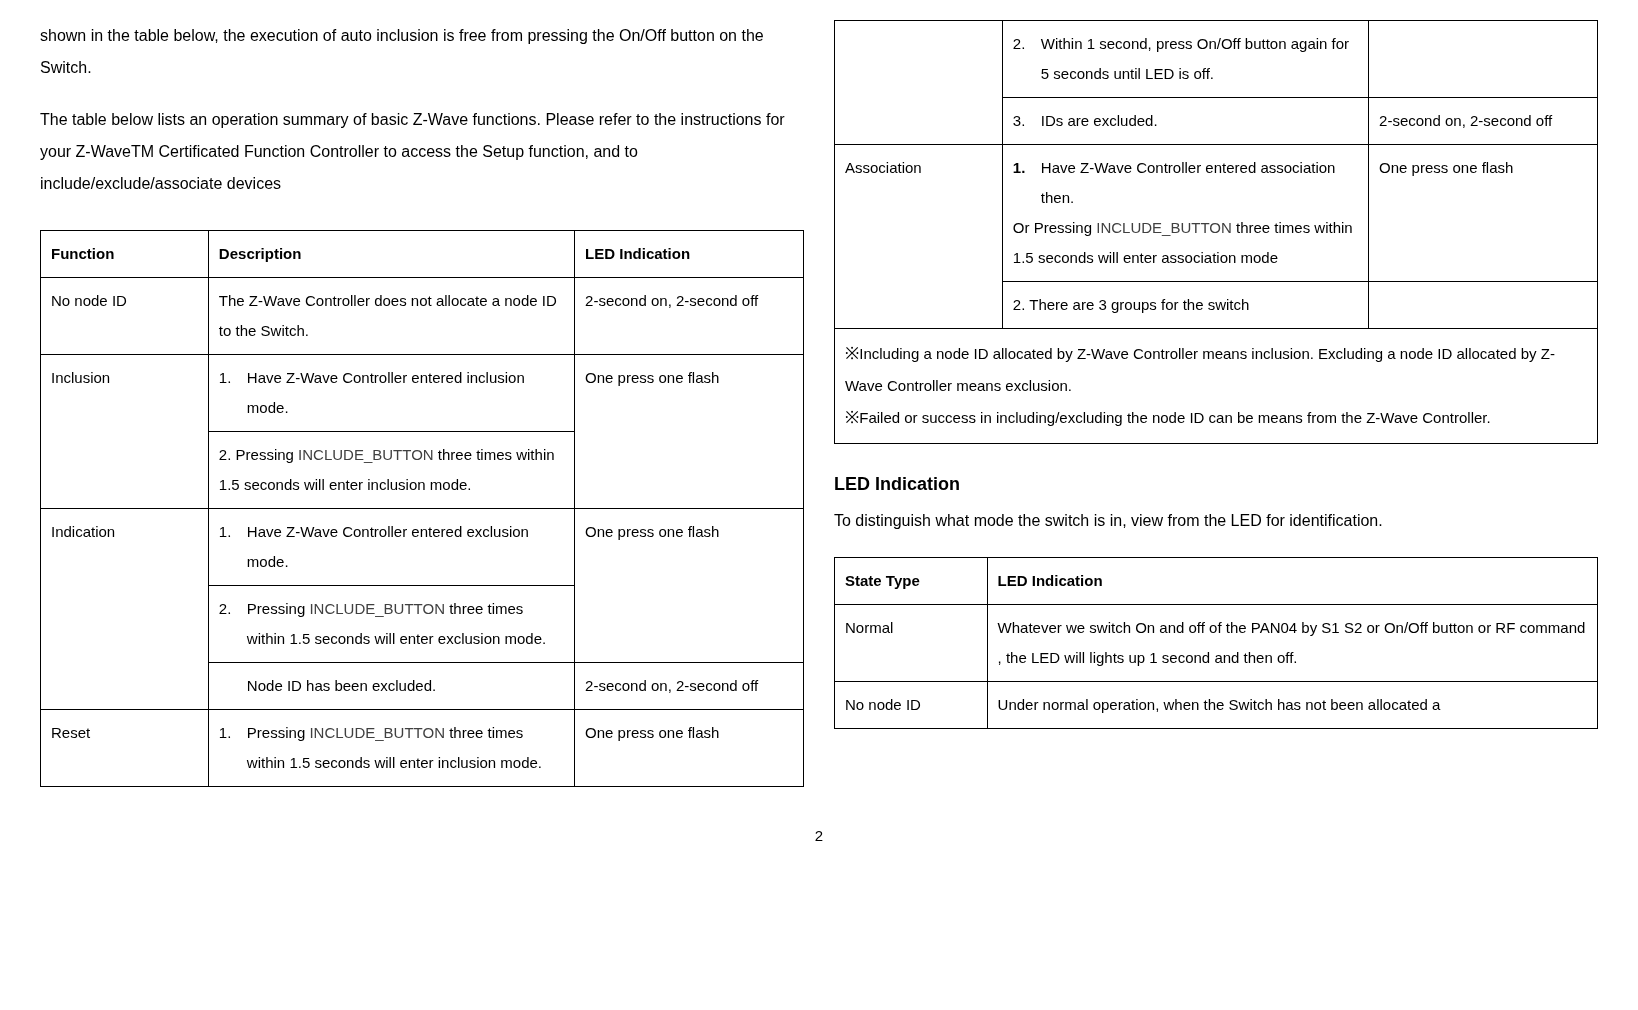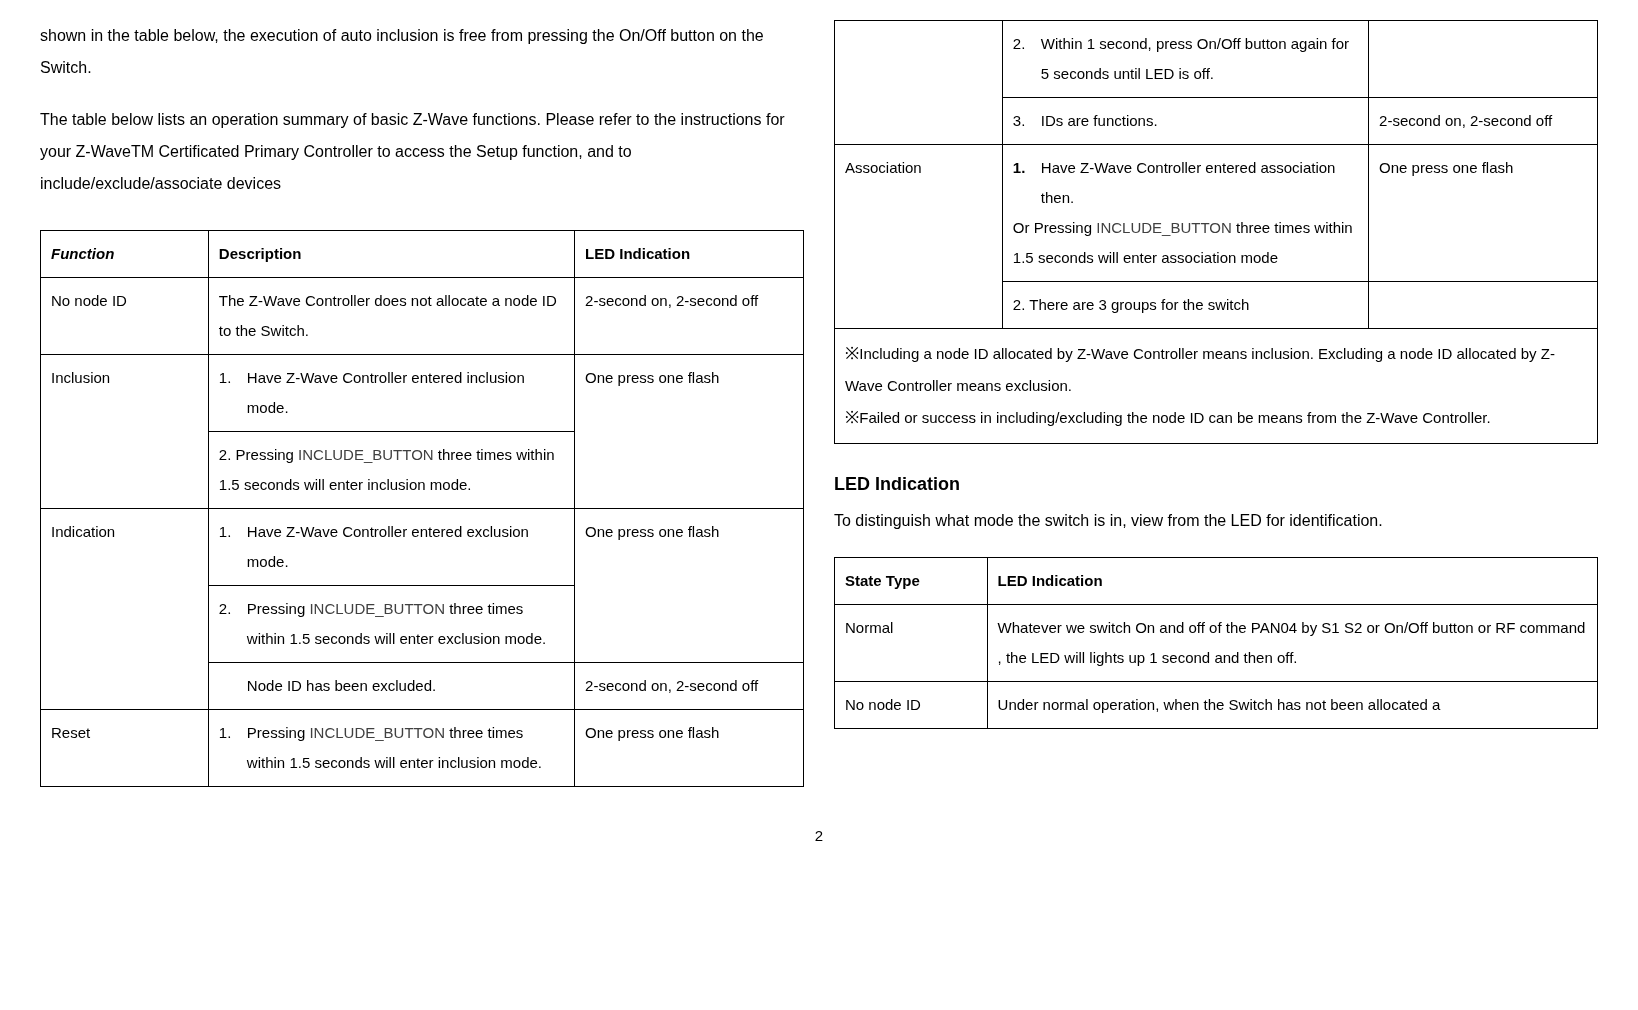--- a/index.html
+++ b/index.html
@@ -35,21 +35,21 @@
       border: 1px solid #000;
       padding: 8px 10px;
       text-align: left;
       vertical-align: top;
       font-size: 15px;
       line-height: 2;
     }
     th {
       font-weight: bold;
     }
-    .func-col { width: 22%; font-style: italic; }
+    .func-col { width: 22%; }
     .desc-col { width: 48%; }
     .led-col { width: 30%; }
     .state-col { width: 20%; }
     .ledind-col { width: 80%; }
     .link-style {
       color: #404040;
     }
     .numbered {
       display: flex;
     }
@@ -85,21 +85,21 @@
     }
   </style>
 </head>
 <body>
 
 <div class="page">
 
   <div class="column">
     <div class="intro-text">
       <p>shown in the table below, the execution of auto inclusion is free from pressing the On/Off button on the Switch.</p>
-      <p>The table below lists an operation summary of basic Z-Wave functions. Please refer to the instructions for your Z-WaveTM Certificated Primary Controller to access the Setup function, and to include/exclude/associate devices</p>
+      <p>The table below lists an operation summary of basic Z-Wave functions. Please refer to the instructions for your Z-WaveTM Certificated Function Controller to access the Setup function, and to include/exclude/associate devices</p>
     </div>
 
     <table>
       <tbody>
           <tr>
         <th class="func-col">Function</th>
         <th class="desc-col">Description</th>
         <th class="led-col">LED Indication</th>
       </tr>
 
@@ -178,21 +178,21 @@
             <span class="num">2.</span>
             <span class="txt">Within 1 second, press On/Off button again for 5 seconds until LED is off.</span>
           </div>
         </td>
         <td class="led-col"></td>
       </tr>
       <tr>
         <td>
           <div class="numbered">
             <span class="num">3.</span>
-            <span class="txt">IDs are functions.</span>
+            <span class="txt">IDs are excluded.</span>
           </div>
         </td>
         <td>2-second on, 2-second off</td>
       </tr>
 
       <tr>
         <td rowspan="2">Association</td>
         <td>
           <div class="numbered">
             <span class="num bold-num">1.</span>

